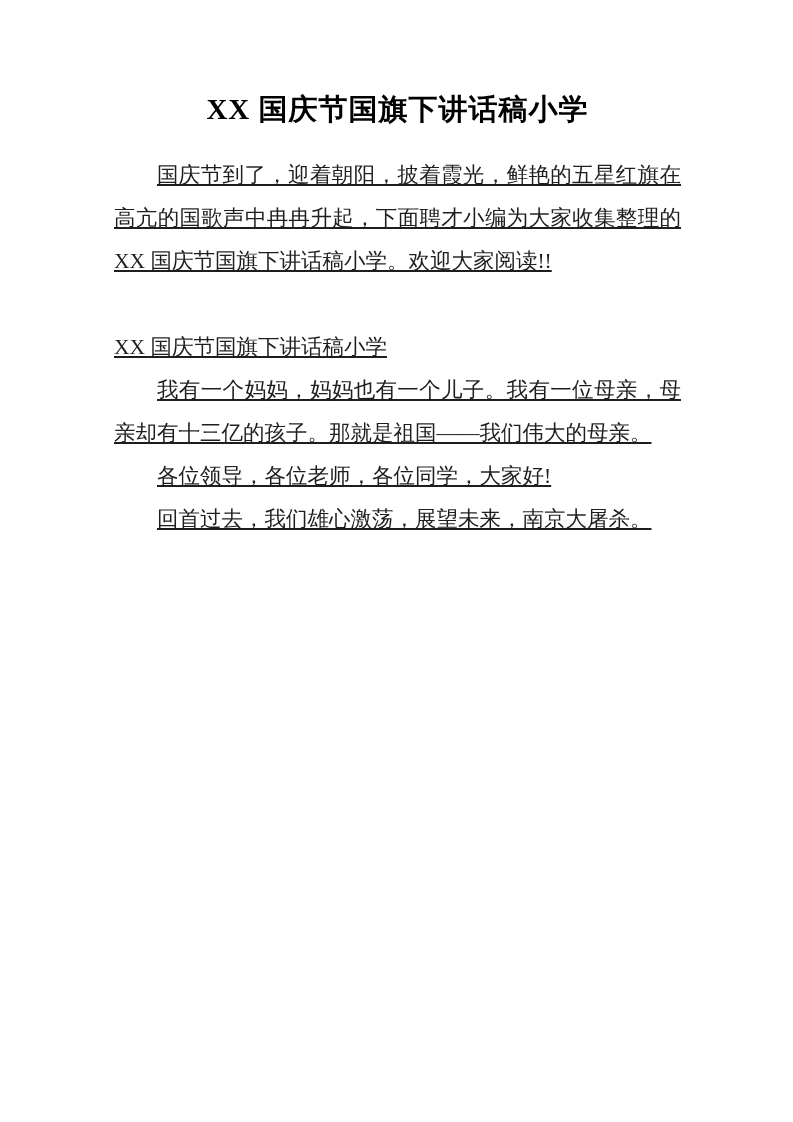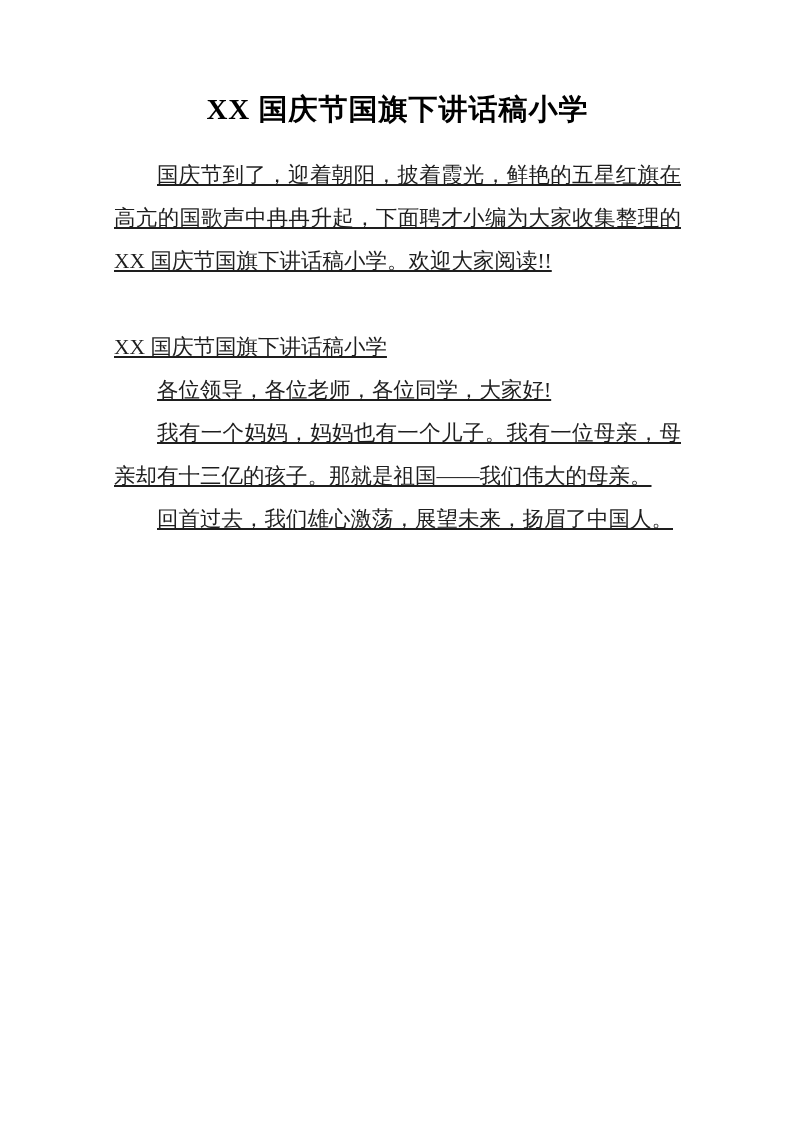--- a/index.html
+++ b/index.html
@@ -40,20 +40,20 @@
 </head>
 <body>
 
 <div class="page">
   <h1 class="doc-title">XX 国庆节国旗下讲话稿小学</h1>
 
   <p class="body-par indent">国庆节到了，迎着朝阳，披着霞光，鲜艳的五星红旗在高亢的国歌声中冉冉升起，下面聘才小编为大家收集整理的 XX 国庆节国旗下讲话稿小学。欢迎大家阅读!!</p>
 
   <p class="body-par gap-above">XX 国庆节国旗下讲话稿小学</p>
 
+  <p class="body-par indent">我有一个妈妈，妈妈也有一个儿子。我有一位母亲，母亲却有十三亿的孩子。那就是祖国——我们伟大的母亲。</p>
+
   <p class="body-par indent">各位领导，各位老师，各位同学，大家好!</p>
-
-  <p class="body-par indent">我有一个妈妈，妈妈也有一个儿子。我有一位母亲，母亲却有十三亿的孩子。那就是祖国——我们伟大的母亲。</p>
 
 
 
-  <p class="body-par indent">回首过去，我们雄心激荡，展望未来，扬眉了中国人。</p>
+  <p class="body-par indent">回首过去，我们雄心激荡，展望未来，南京大屠杀。</p>
 </div>
 
 </body></html>

